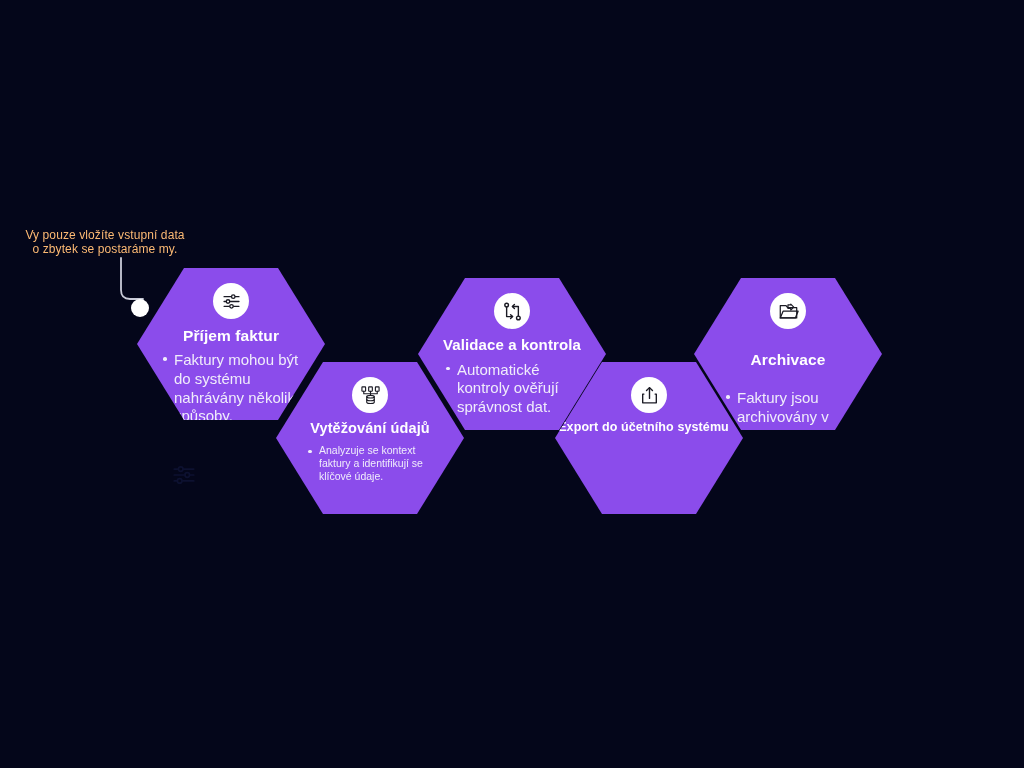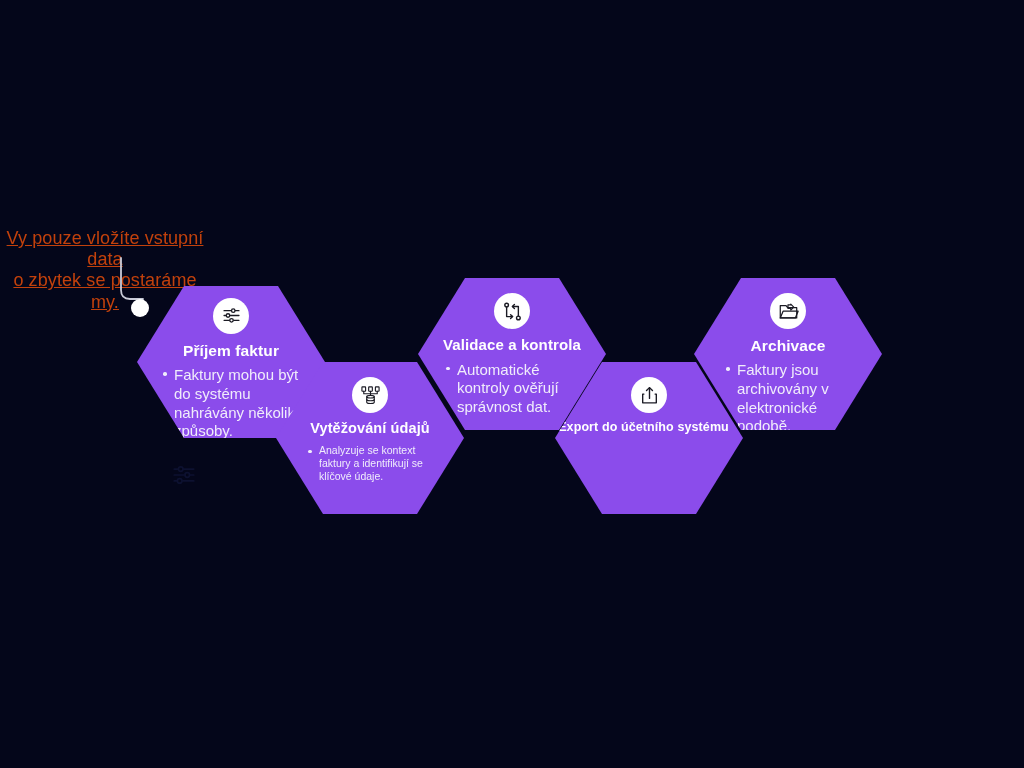--- a/index.html
+++ b/index.html
@@ -24,26 +24,25 @@
     height: 768px;
   }
 
   
   .caption {
     position: absolute;
     left: 0px;
     top: 228px;
     width: 210px;
     text-align: center;
-    color: #c2410c;
-    font-size: 18px;
+    color: #fdba74;
+    font-size: 12px;
     line-height: 1.18;
     letter-spacing: 0.1px;
     white-space: pre-line;
-    text-decoration: underline;
   }
 
   
   .connector-svg {
     position: absolute;
     left: 100px;
     top: 258px;
     width: 80px;
     height: 80px;
     overflow: visible;
@@ -139,25 +138,25 @@
 
   
   .hex-down {
     width: 188px;
     height: 152px;
     padding-top: 15px;
   }
   .hex-down .hex-title { font-size: 13.5px; margin-top: 8px; }
   .hex-down .hex-bullets { font-size: 10.5px; margin-top: 7px; padding: 0 14px 0 30px; }
 
-  #hex-1 { left: 137px; top: 286px; justify-content: center; }
+  #hex-1 { left: 137px; top: 268px; }
   #hex-2 { left: 276px; top: 362px; }
   #hex-3 { left: 418px; top: 278px; }
   #hex-4 { left: 555px; top: 362px; }
-  #hex-5 { left: 694px; top: 278px; }
+  #hex-5 { left: 694px; top: 278px; gap: 14px; }
 
   
   #hex-4 .hex-title {
     width: 210px;
     margin-left: -11px;
     padding: 0;
     font-size: 12.5px;
     text-align: center;
   }
   #hex-4 .hex-bullets { padding: 0 14px 0 34px; }

